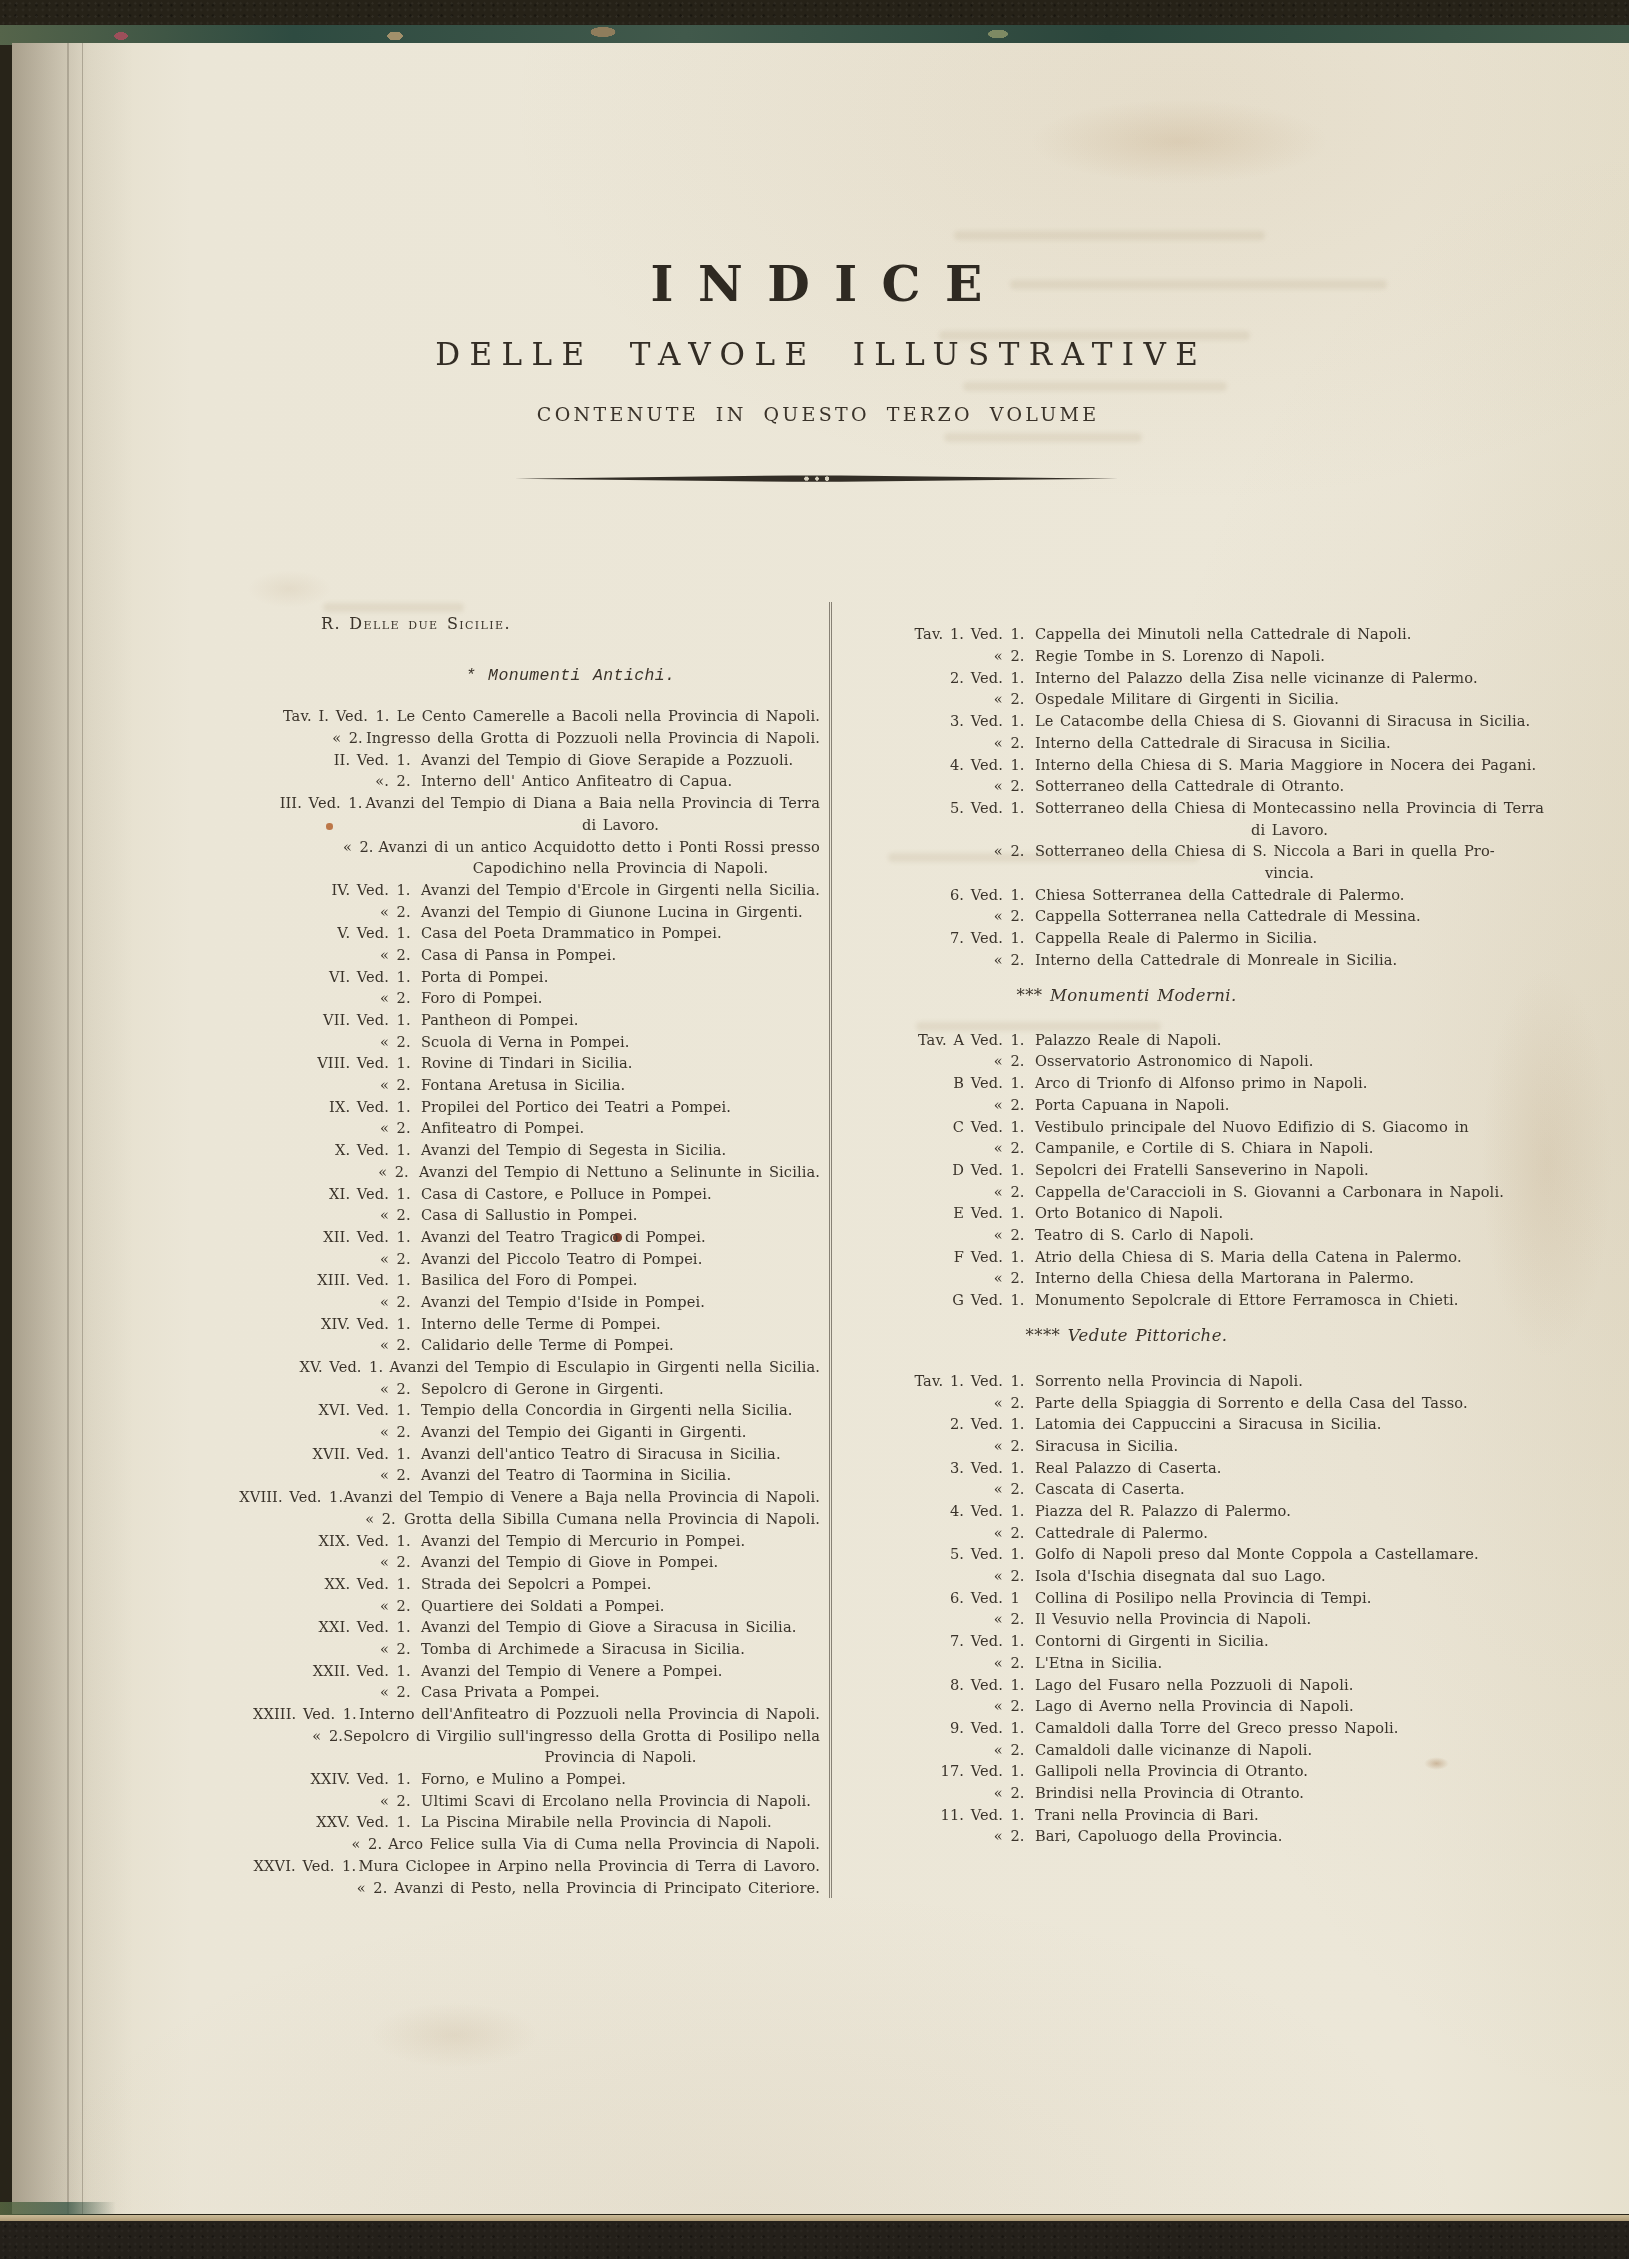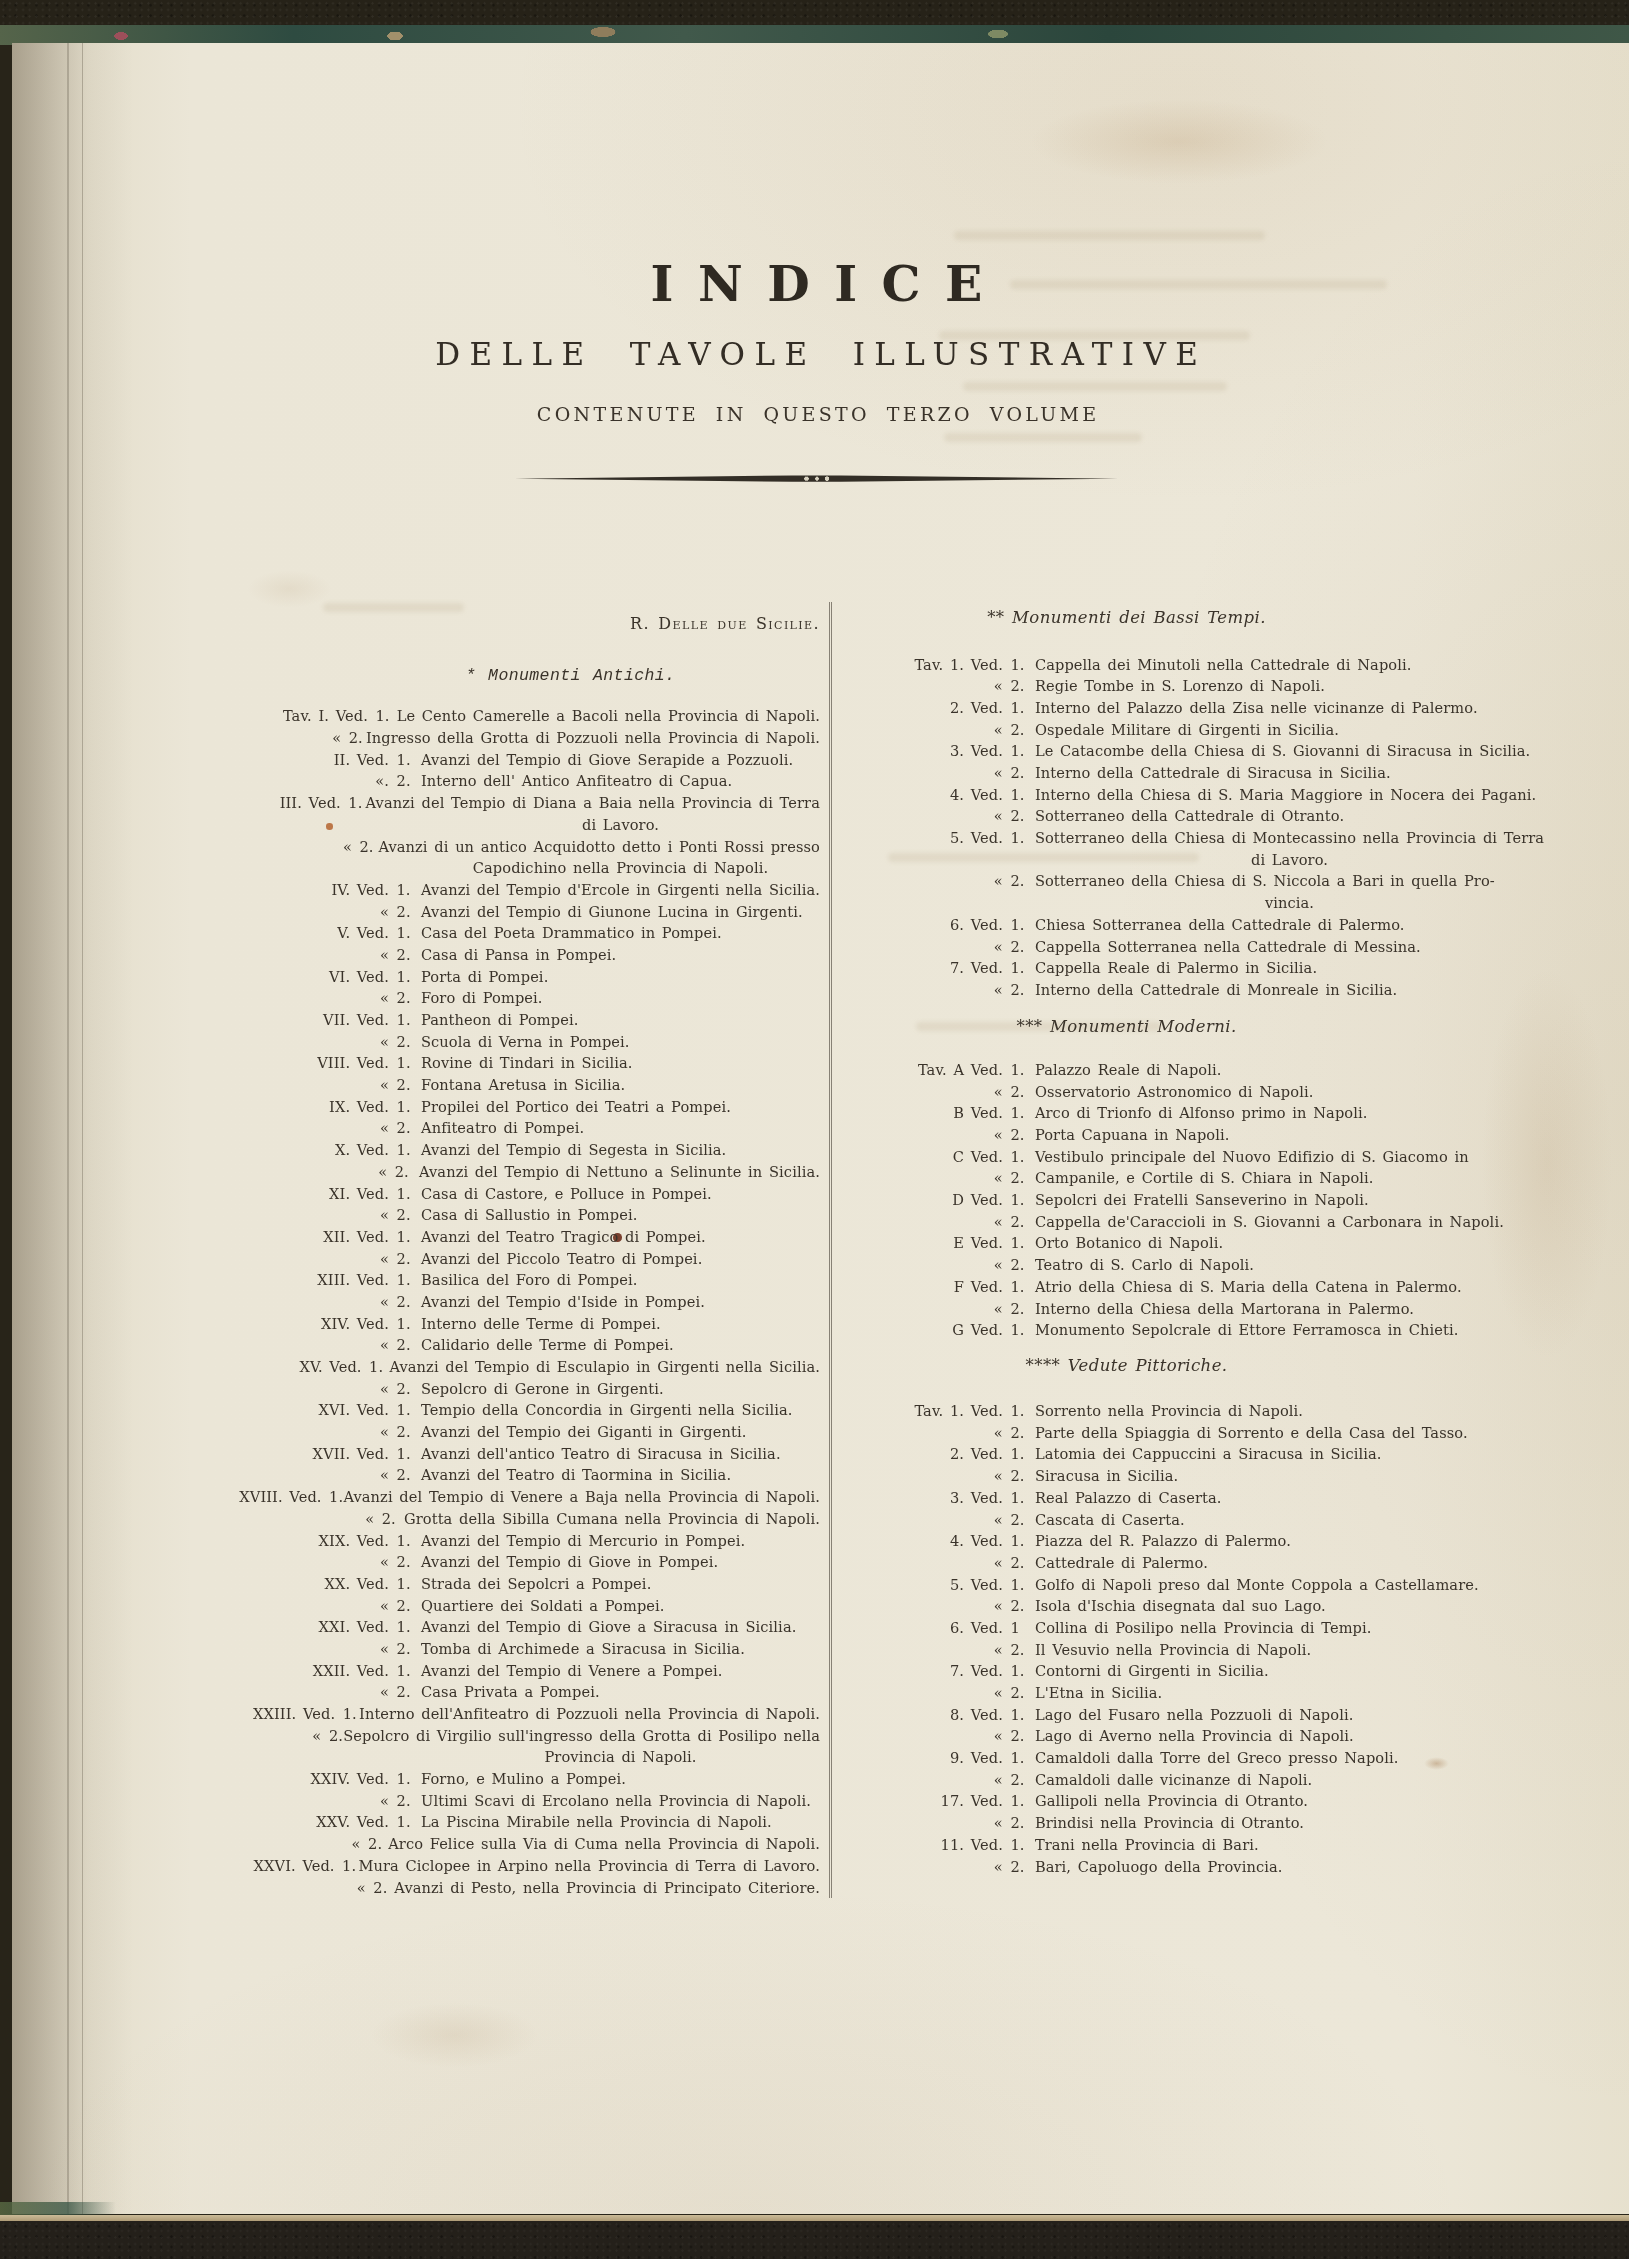--- a/index.html
+++ b/index.html
@@ -82,21 +82,21 @@
                radial-gradient(circle 1.9px at 16px 50%, #d8d2c0 90%, transparent),
                radial-gradient(circle 2.4px at 26px 50%, #d8d2c0 90%, transparent);}
 
   
   .columns{position:absolute;left:215px;top:555px;width:1273px;display:flex;align-items:stretch;}
   .col{font-size:14.6px;letter-spacing:0.1px;word-spacing:1.9px;color:#3a332a;}
   .col-left{width:593px;}
   .col-right{flex:1;}
   .divider{width:0.9px;margin:3.8px 8.5px 0 8.5px;border-left:1.4px solid rgba(52,45,36,.55);
            border-right:1.4px solid rgba(52,45,36,.55);padding-left:1.9px;}
-  .col-header{height:21.7px;line-height:21.7px;text-align:right;font-variant:small-caps;
+  .col-header{height:21.7px;line-height:21.7px;text-align:left;font-variant:small-caps;
               font-size:16px;letter-spacing:1.4px;padding-left:94px;}
   .section-heading{height:21.7px;line-height:21.7px;text-align:center;font-style:italic;
                    font-size:16.5px;letter-spacing:0.4px;}
   .col-left .section-heading{padding-left:94px;font-family:Liberation Mono, monospace;}
   .col-right .section-heading{padding-right:132px;}
   .col-left .col-header{margin-top:15px;}
   .col-left .section-0 .section-heading{margin-top:30px;}
   .col-left .section-0 .lines{margin-top:19px;}
   .col-right .section-0 .section-heading{margin-top:8.5px;}
   .col-right .section-0 .lines{margin-top:25.4px;}
@@ -427,21 +427,20 @@
                 <span class="lbl">«</span>
                 <span class="num">2.</span>
                 <span class="txt">Avanzi di Pesto, nella Provincia di Principato Citeriore.</span>
               </div>
             </div>
           </div>
         </div>
       <div class="divider"></div>
       <div class="col col-right" id="col-right">
           <div class="section section-0">
-            <div class="section-heading">** Monumenti dei Bassi Tempi.</div>
             <div class="lines">
               <div class="line">
                 <span class="lbl">Tav. 1. Ved.</span>
                 <span class="num">1.</span>
                 <span class="txt">Cappella dei Minutoli nella Cattedrale di Napoli.</span>
               </div>
               <div class="line">
                 <span class="lbl">«</span>
                 <span class="num">2.</span>
                 <span class="txt">Regie Tombe in S. Lorenzo di Napoli.</span>

